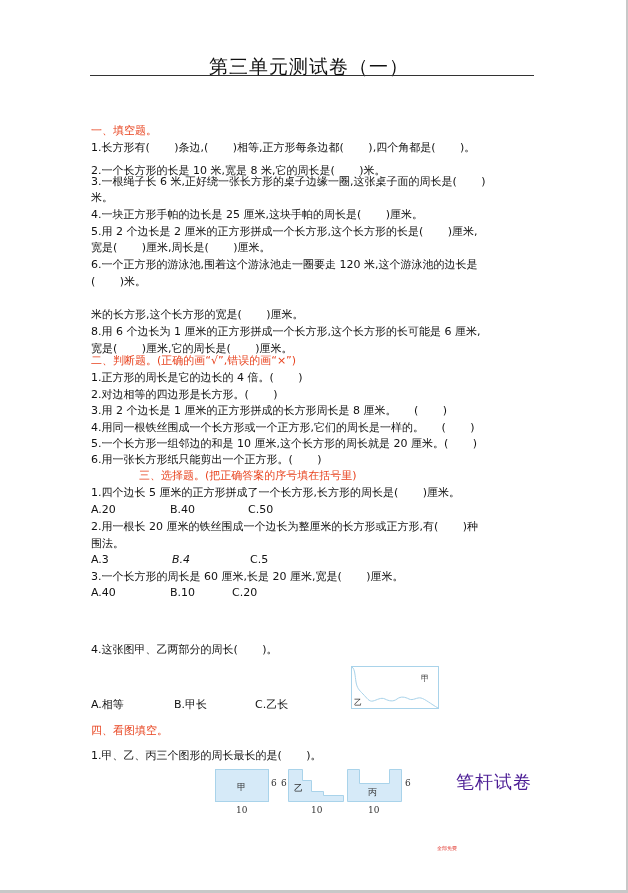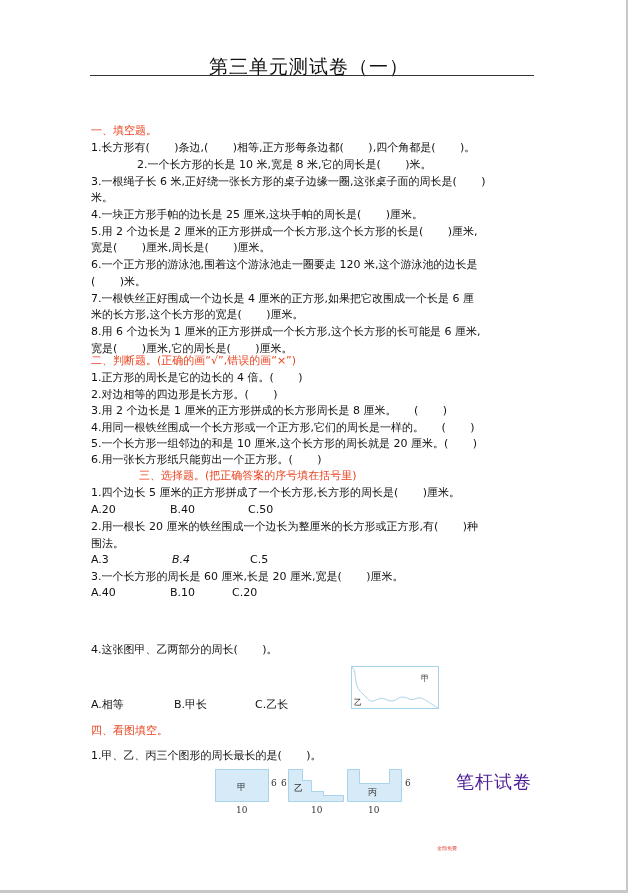--- a/index.html
+++ b/index.html
@@ -38,29 +38,28 @@
 <body>
 
 <div class="page">
 
   <div class="title">第三单元测试卷（一）</div>
   <div class="title-rule" style="left:90px;width:354px;"></div>
   <div style="position:absolute;left:444px;top:75px;width:90px;height:1px;background:#333;"></div>
 
   <div class="line sec" style="top:124px;">一、填空题。</div>
   <div class="line" style="top:141px;">1.长方形有(       )条边,(       )相等,正方形每条边都(       ),四个角都是(       )。</div>
-  <div class="line" style="top:158px;margin-left:46px;">2.一个长方形的长是 10 米,宽是 8 米,它的周长是(       )米。</div>
+  <div class="line" style="top:164px;">2.一个长方形的长是 10 米,宽是 8 米,它的周长是(       )米。</div>
   <div class="line" style="top:175px;">3.一根绳子长 6 米,正好绕一张长方形的桌子边缘一圈,这张桌子面的周长是(       )</div>
   <div class="line" style="top:191px;">米。</div>
   <div class="line" style="top:208px;">4.一块正方形手帕的边长是 25 厘米,这块手帕的周长是(       )厘米。</div>
   <div class="line" style="top:225px;">5.用 2 个边长是 2 厘米的正方形拼成一个长方形,这个长方形的长是(       )厘米,</div>
   <div class="line" style="top:241px;">宽是(       )厘米,周长是(       )厘米。</div>
   <div class="line" style="top:258px;">6.一个正方形的游泳池,围着这个游泳池走一圈要走 120 米,这个游泳池的边长是</div>
   <div class="line" style="top:275px;">(       )米。</div>
-  <div class="line" style="top:292px;">7.一根铁丝正好围成一个边长是 4 厘米的正方形,如果把它改围成一个长是 6 厘</div>
   <div class="line" style="top:308px;">米的长方形,这个长方形的宽是(       )厘米。</div>
   <div class="line" style="top:325px;">8.用 6 个边长为 1 厘米的正方形拼成一个长方形,这个长方形的长可能是 6 厘米,</div>
   <div class="line" style="top:342px;">宽是(       )厘米,它的周长是(       )厘米。</div>
 
   <div class="line sec" style="top:354px;">二、判断题。(正确的画“√”,错误的画“×”)</div>
   <div class="line" style="top:371px;">1.正方形的周长是它的边长的 4 倍。(       )</div>
   <div class="line" style="top:388px;">2.对边相等的四边形是长方形。(       )</div>
   <div class="line" style="top:404px;">3.用 2 个边长是 1 厘米的正方形拼成的长方形周长是 8 厘米。     (       )</div>
   <div class="line" style="top:421px;">4.用同一根铁丝围成一个长方形或一个正方形,它们的周长是一样的。     (       )</div>
   <div class="line" style="top:437px;">5.一个长方形一组邻边的和是 10 厘米,这个长方形的周长就是 20 厘米。(       )</div>

